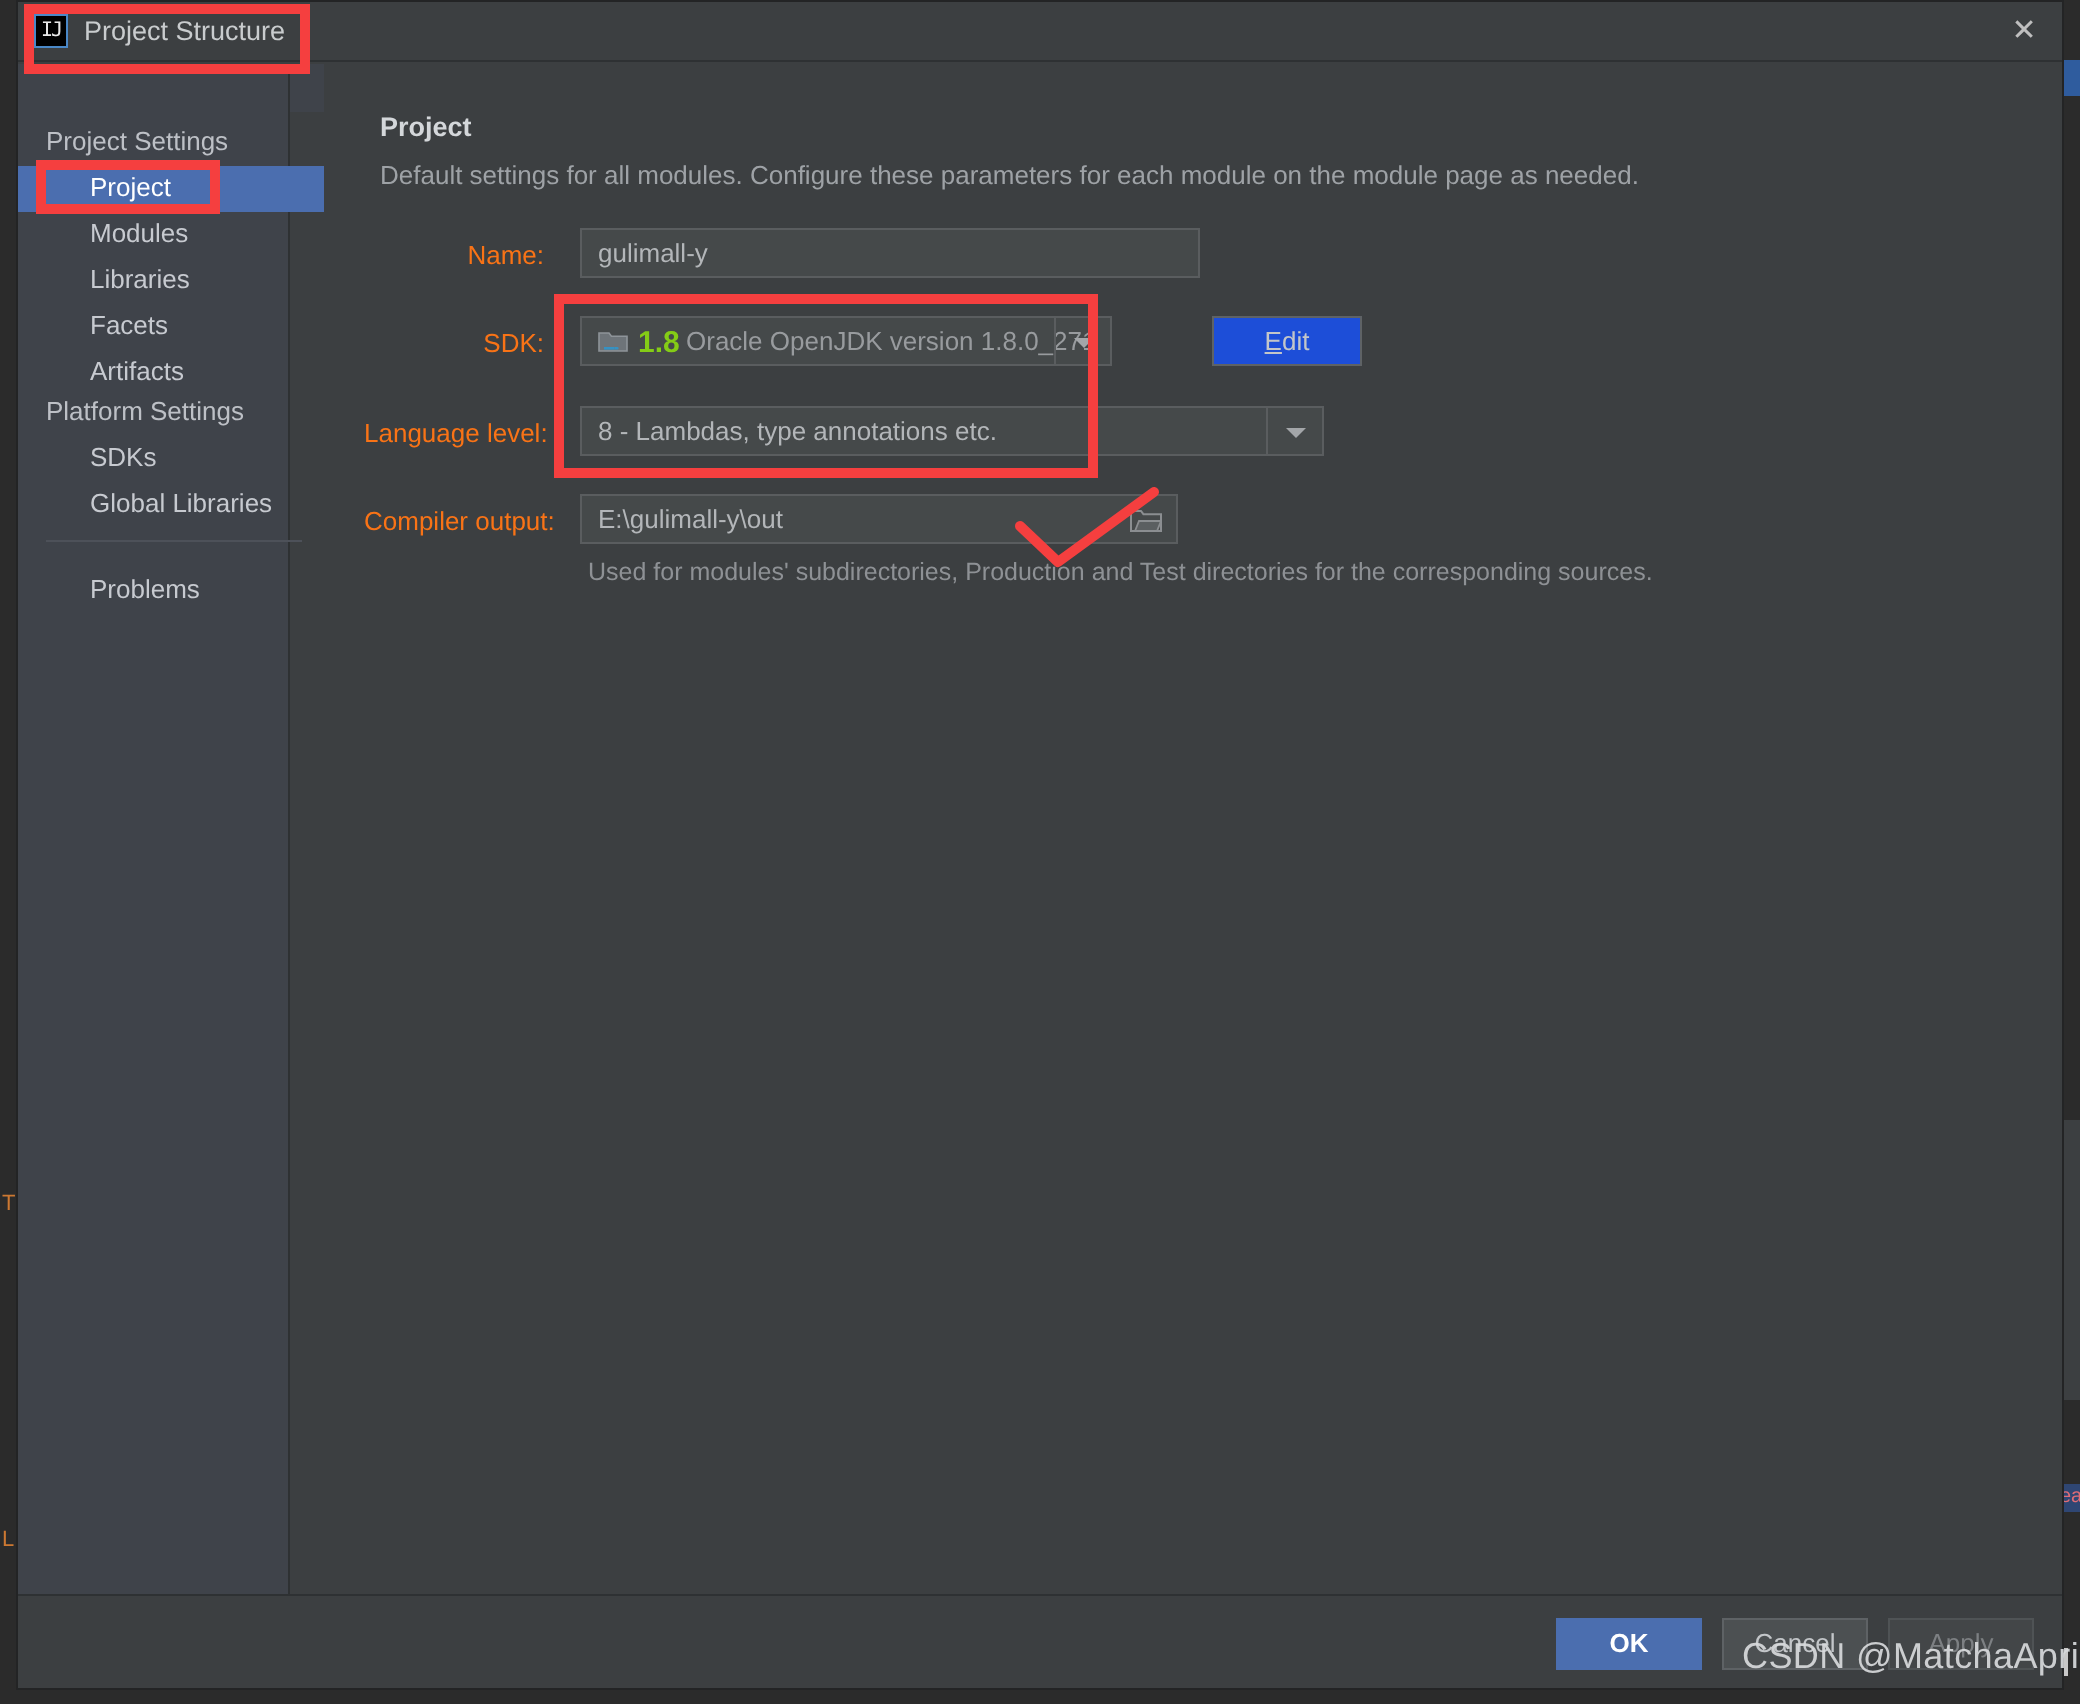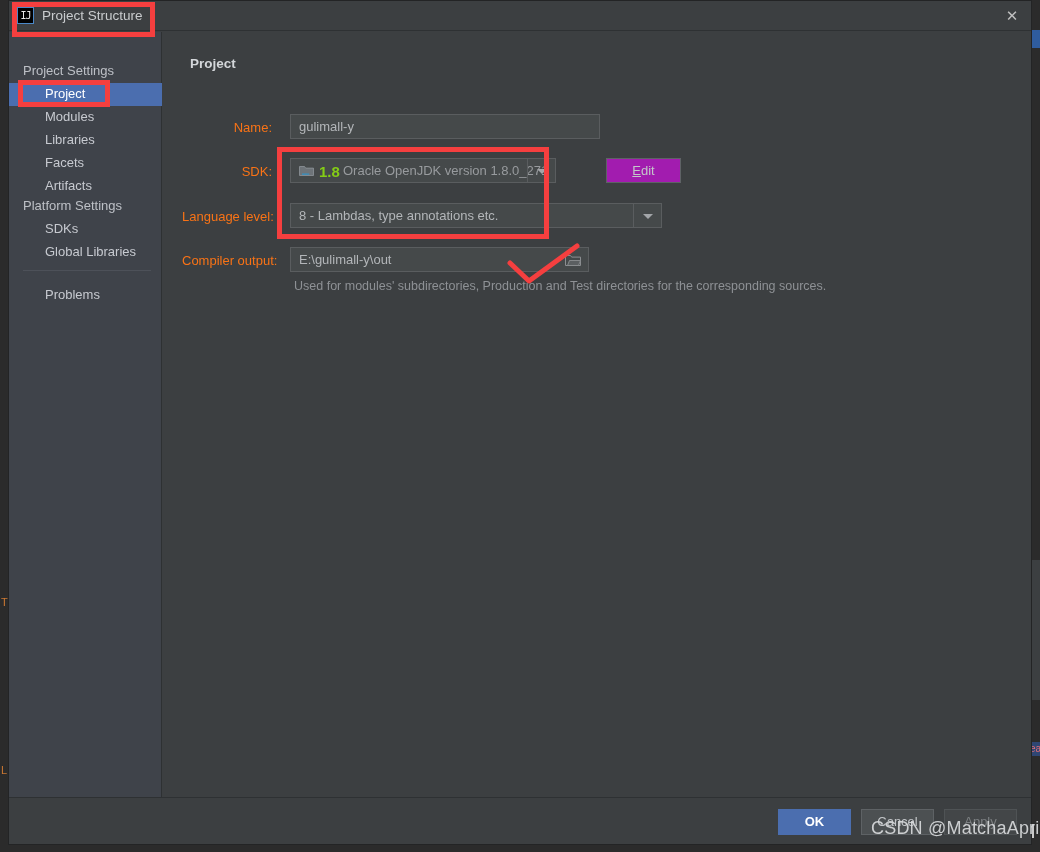--- a/index.html
+++ b/index.html
@@ -47,21 +47,21 @@
   }
 
   
   #navbar{position:absolute;left:0;top:31px;width:153px;height:24px;background:#3F434A;}
   .nav-arrow{position:absolute;top:2px;font-size:17px;line-height:20px;}
   #nav-back{left:8px;color:#9DA0A8;cursor:pointer;}
   #nav-fwd{left:36px;color:#666A72;cursor:pointer;}
 
   
   #sidebar{
-    position:absolute;left:0;top:31px;width:153px;bottom:47px;
+    position:absolute;left:0;top:31px;width:136px;bottom:47px;
     background:#3F434A;border-right:1px solid #2E3133;box-sizing:border-box;
   }
   .side-group{
     position:absolute;left:14px;font-size:13px;color:#BDC0C6;white-space:nowrap;
   }
   .side-item{
     position:absolute;left:0;width:153px;height:23px;box-sizing:border-box;cursor:pointer;
   }
   .side-item span{
     position:absolute;left:36px;top:3px;font-size:13px;color:#C7CAD0;white-space:nowrap;
@@ -94,21 +94,21 @@
     content:"";position:absolute;left:9px;top:10px;
     border-left:5px solid transparent;border-right:5px solid transparent;
     border-top:5px solid #A3A6A9;
   }
   #sdk-jdk-icon{
     position:absolute;left:8px;top:5px;width:15px;height:14px;
   }
   #sdk-ver{position:absolute;left:28px;top:4px;font-size:15px;color:#84cc16;font-weight:bold;}
   #sdk-desc{position:absolute;left:52px;top:4px;font-size:13px;color:#989B9E;white-space:nowrap;}
   #edit-btn{
-    position:absolute;box-sizing:border-box;background:#a21caf;border:1px solid #5E6265;
+    position:absolute;box-sizing:border-box;background:#1d4ed8;border:1px solid #5E6265;
     height:25px;width:75px;text-align:center;cursor:pointer;
   }
   #edit-btn span{font-size:13px;color:#C3C6C9;line-height:23px;}
   #edit-btn u{text-decoration:underline;}
   #folder-btn{
     position:absolute;right:1px;top:1px;width:28px;height:23px;cursor:pointer;
   }
   #hint-text{position:absolute;left:285px;top:279px;font-size:12.5px;color:#8E9195;white-space:nowrap;}
 
   
@@ -185,20 +185,21 @@
       <span>Global Libraries</span>
     </div>
     <div id="side-sep"></div>
     <div class="side-item" style="top:252px">
       <span>Problems</span>
     </div>
   </div>
 
   <div id="content">
     <div id="section-title">Project</div>
+    <div id="section-desc">Default settings for all modules. Configure these parameters for each module on the module page as needed.</div>
 
     <div class="row-label" style="left:20px;top:88px;width:90px;">Name:</div>
     <div class="field" style="left:128px;top:82px;width:310px;">
       <div class="field-text">gulimall-y</div>
     </div>
 
     <div class="row-label" style="left:20px;top:132px;width:90px;">SDK:</div>
     <div class="field" style="left:128px;top:126px;width:266px;">
       <span id="sdk-jdk-icon">
         <svg width="15" height="14" viewBox="0 0 15 14" xmlns="http://www.w3.org/2000/svg">

